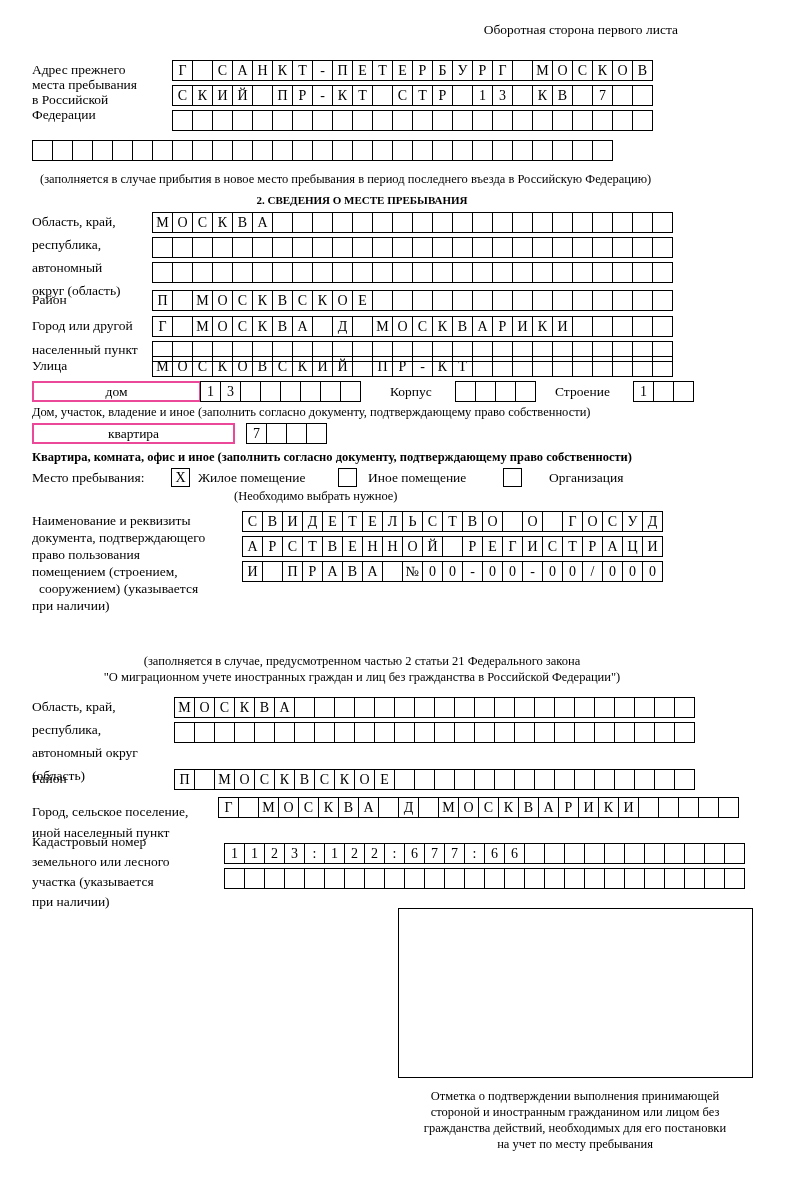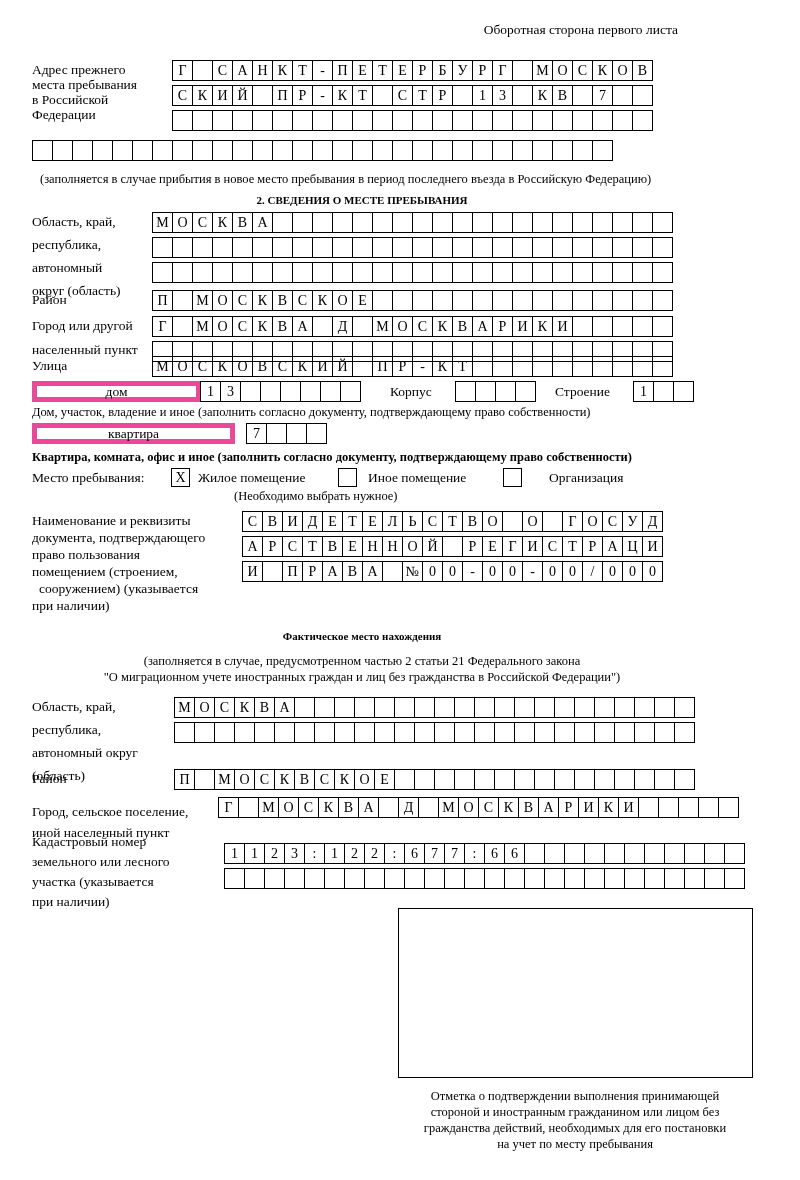--- a/index.html
+++ b/index.html
@@ -60,21 +60,21 @@
     font-size: 11px;
   }
   .center-text {
     position: absolute;
     width: 100%;
     text-align: center;
     font-size: 12.5px;
     line-height: 15px;
   }
   .box-line {
-    border: 5px solid #ec4899;
+    border: 2px solid #ec4899;
     box-sizing: border-box;
     height: 21px;
     display: flex;
     align-items: center;
     justify-content: center;
     font-size: 13.5px;
   }
   .note {
     position: absolute;
     font-size: 12.5px;
@@ -565,21 +565,20 @@
       <div class="cell">0</div>
       <div class="cell">-</div>
       <div class="cell">0</div>
       <div class="cell">0</div>
       <div class="cell">/</div>
       <div class="cell">0</div>
       <div class="cell">0</div>
       <div class="cell">0</div>
     </div>
 
-  <div class="center-title" style="top:630px;">Фактическое место нахождения</div>
   <div class="center-text" style="top:654px;">(заполняется в случае, предусмотренном частью 2 статьи 21 Федерального закона</div>
   <div class="center-text" style="top:670px;">"О миграционном учете иностранных граждан и лиц без гражданства в Российской Федерации")</div>
 
   <div class="row" style="left:32px; top:699px;">
     <div class="label">
       <div>Область, край,</div>
       <div style="margin-top:8px;">республика,</div>
       <div style="margin-top:8px;">автономный округ</div>
       <div style="margin-top:8px;">(область)</div>
     </div>

